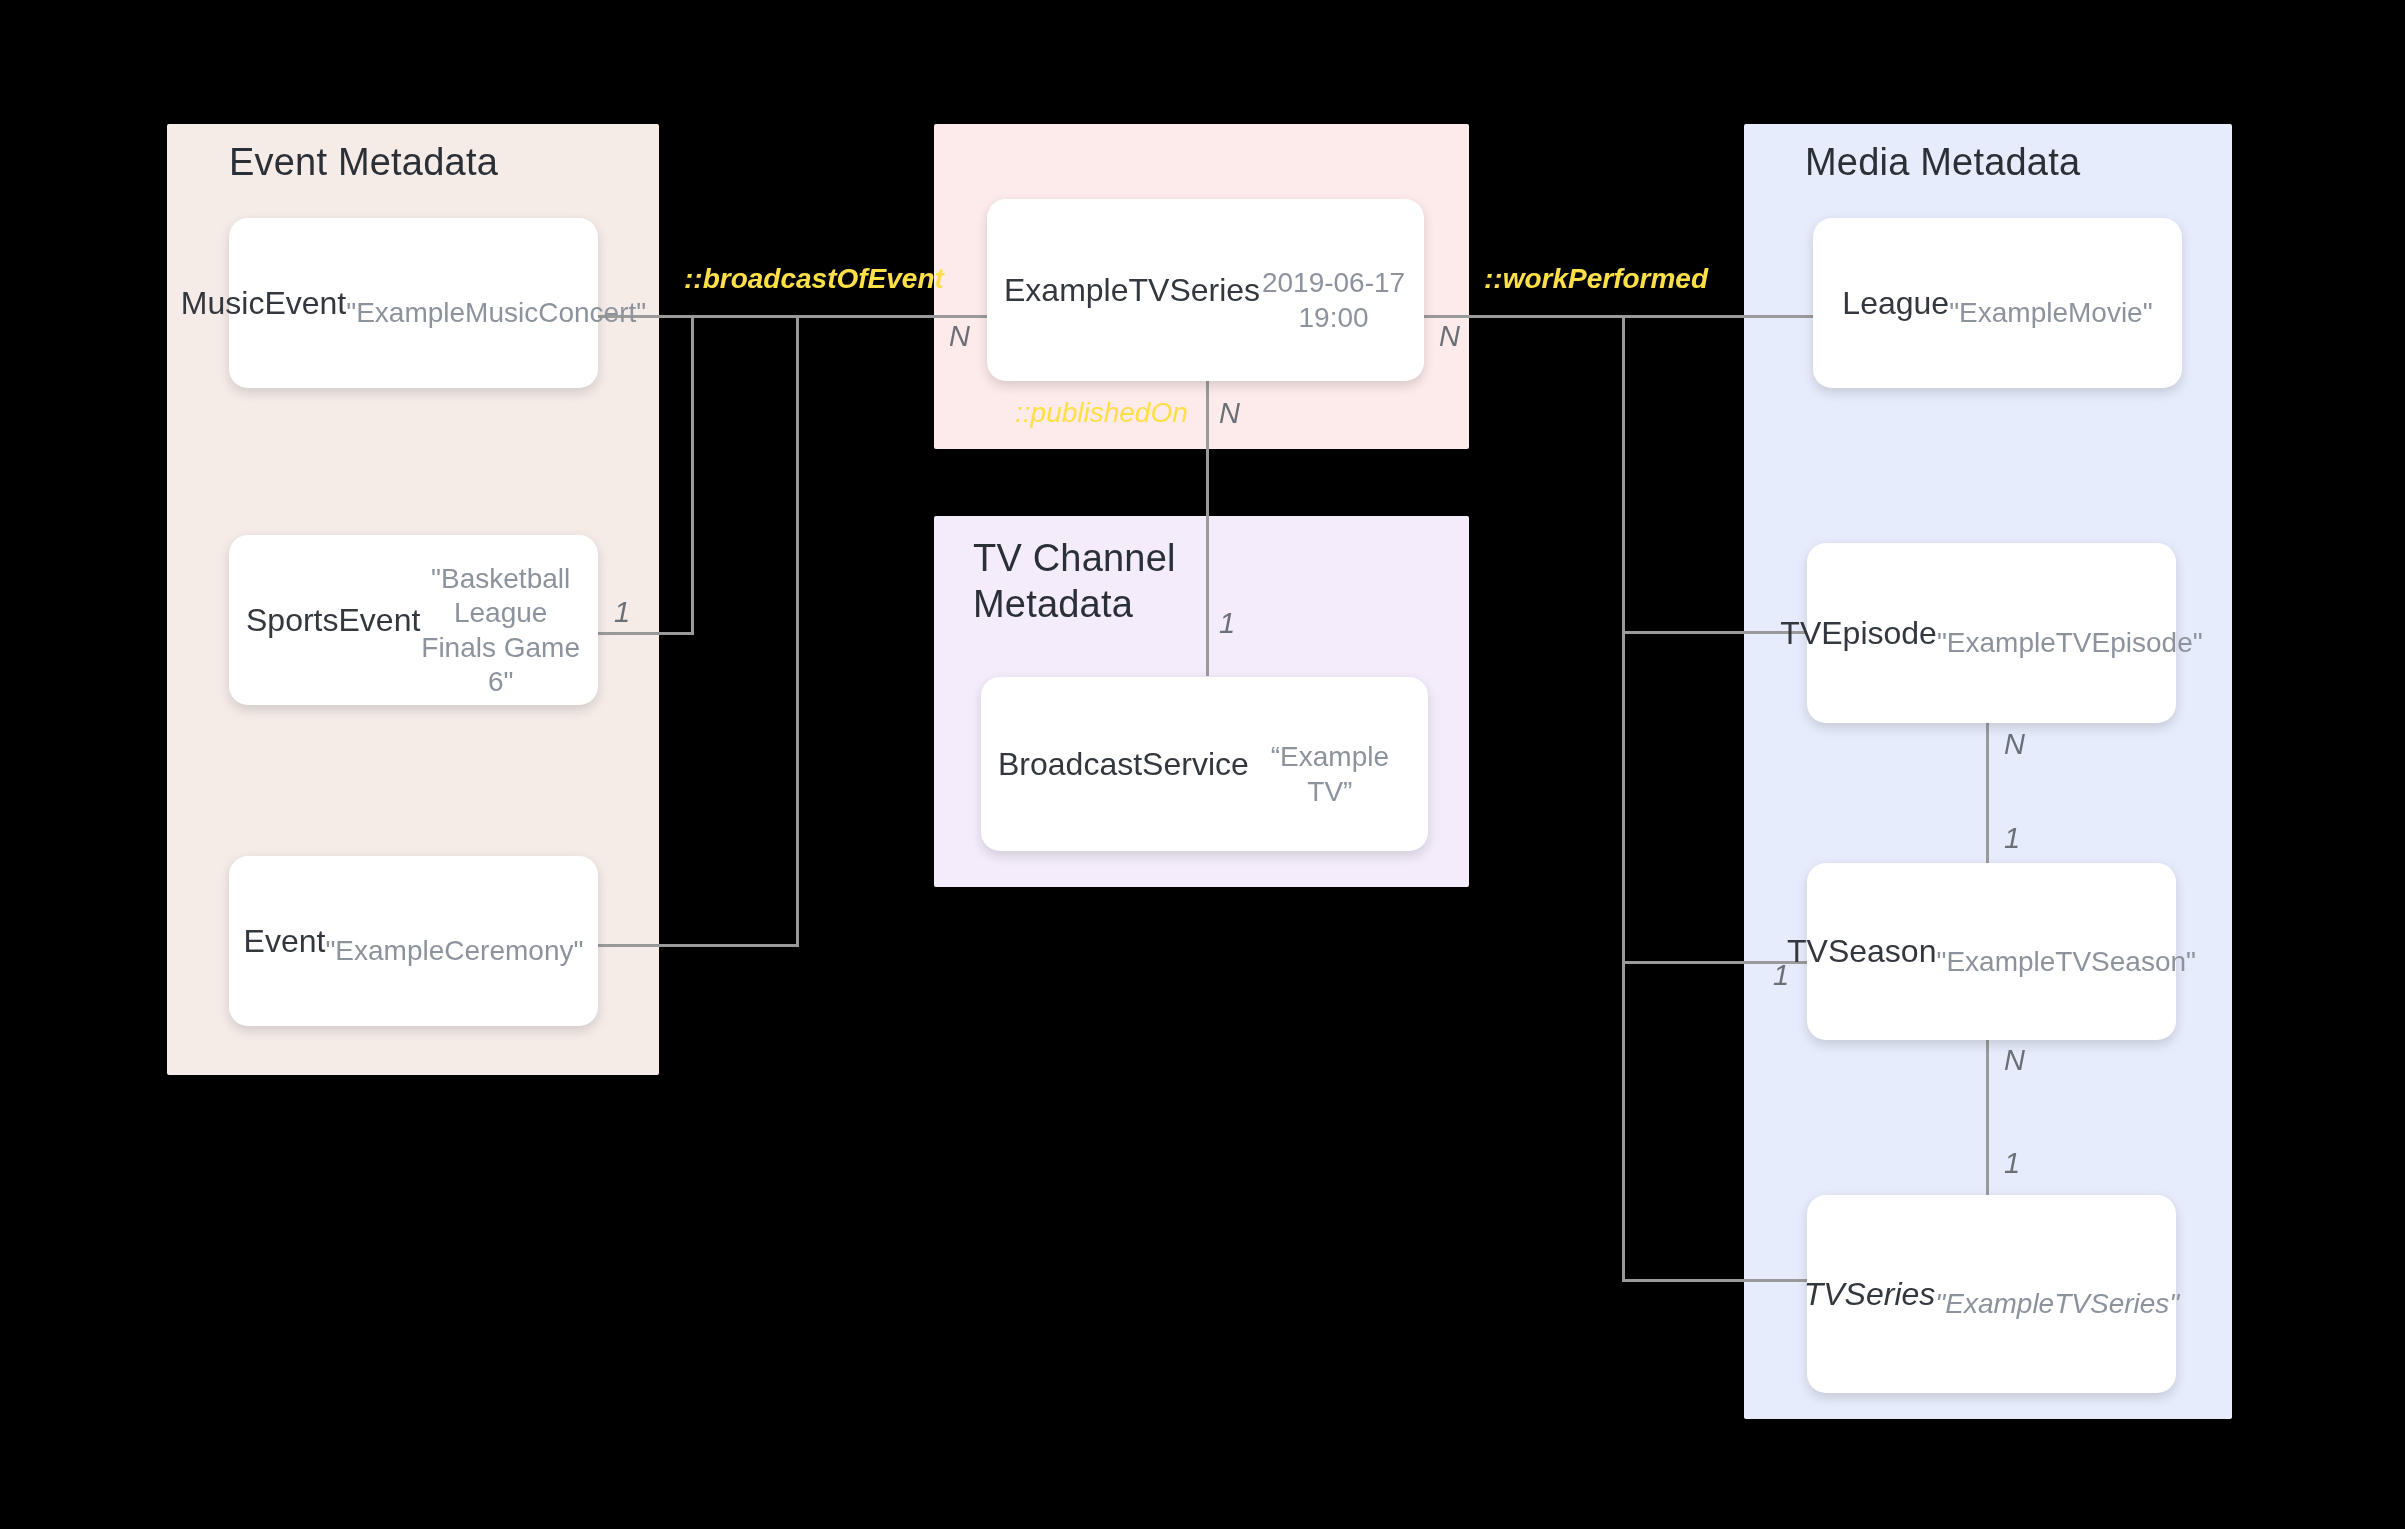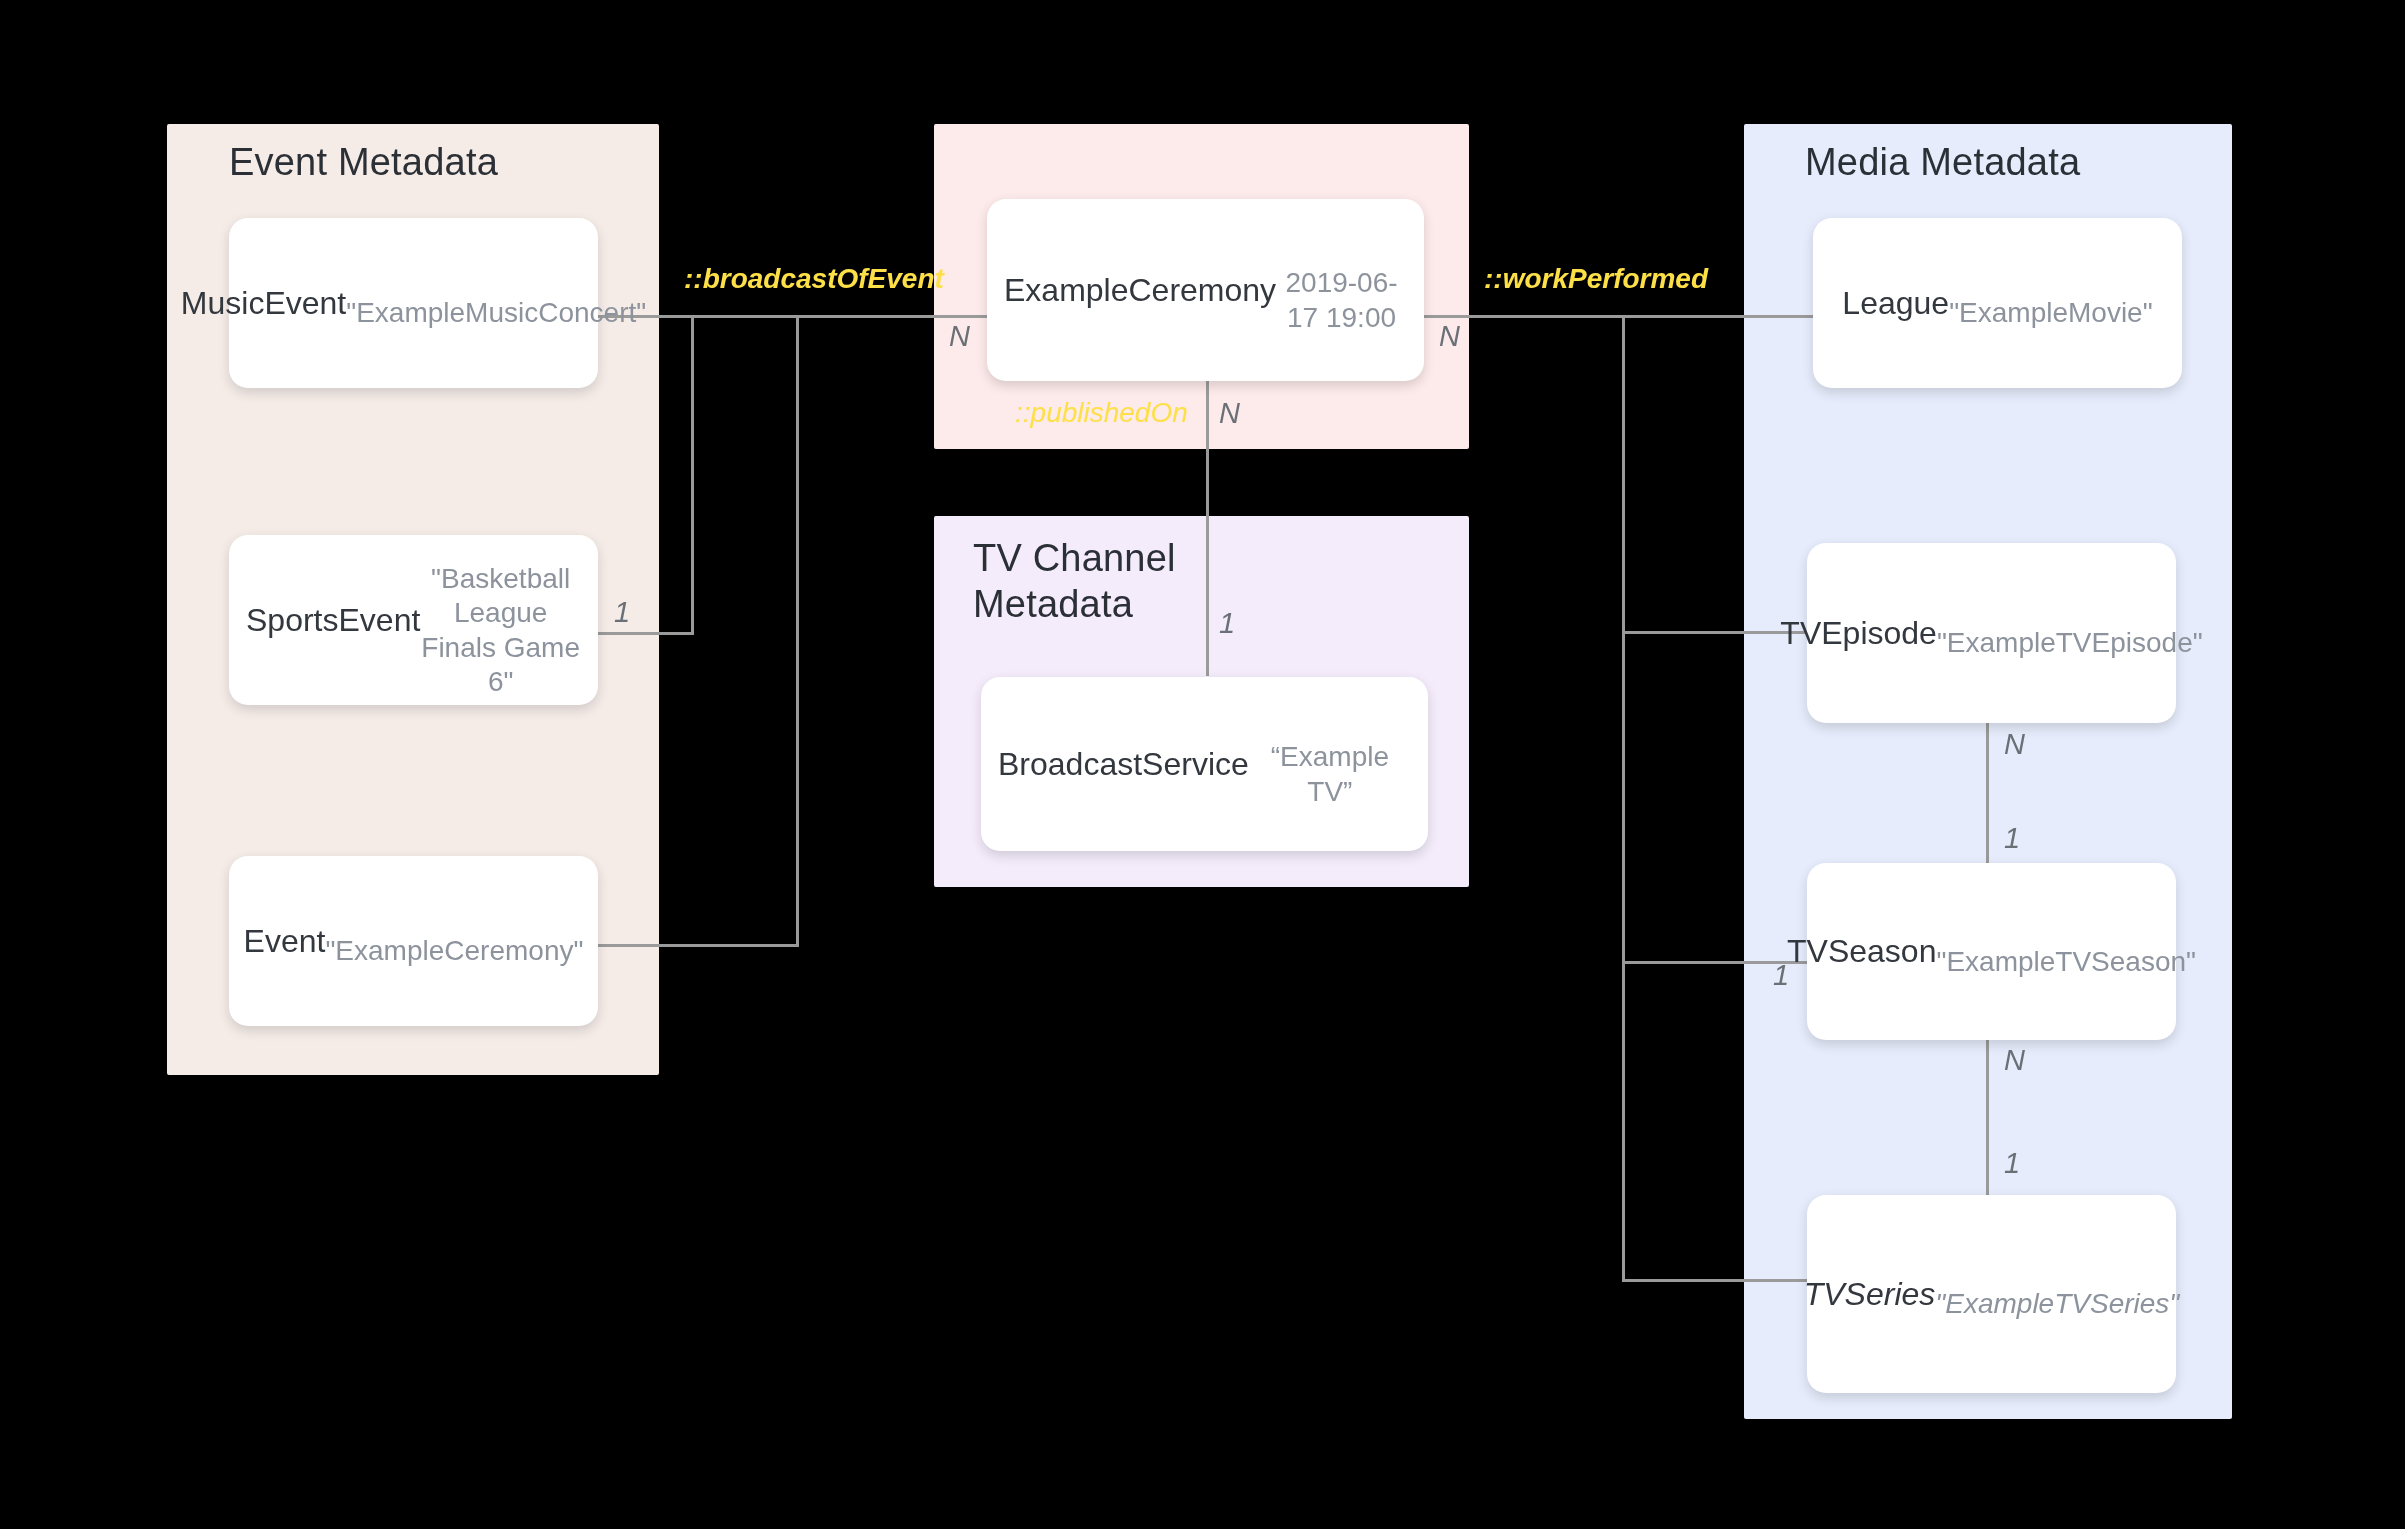--- a/index.html
+++ b/index.html
@@ -72,21 +72,21 @@
     <div class="card-title">SportsEvent</div>
     <div class="card-sub" style="max-width:315px;">"Basketball League Finals Game 6"</div>
   </div>
 
   <div class="card" style="left:229px;top:856px;width:369px;height:170px;">
     <div class="card-title">Event</div>
     <div class="card-sub">"ExampleCeremony"</div>
   </div>
 
   <div class="card" style="left:987px;top:199px;width:437px;height:182px;">
-    <div class="card-title">ExampleCeremony</div>
+    <div class="card-title">ExampleTVSeries</div>
     <div class="card-sub">2019-06-17 19:00</div>
   </div>
 
   <div class="card" style="left:981px;top:677px;width:447px;height:174px;">
     <div class="card-title">BroadcastService</div>
     <div class="card-sub">“Example TV”</div>
   </div>
 
   <div class="card" style="left:1813px;top:218px;width:369px;height:170px;">
     <div class="card-title">League</div>

